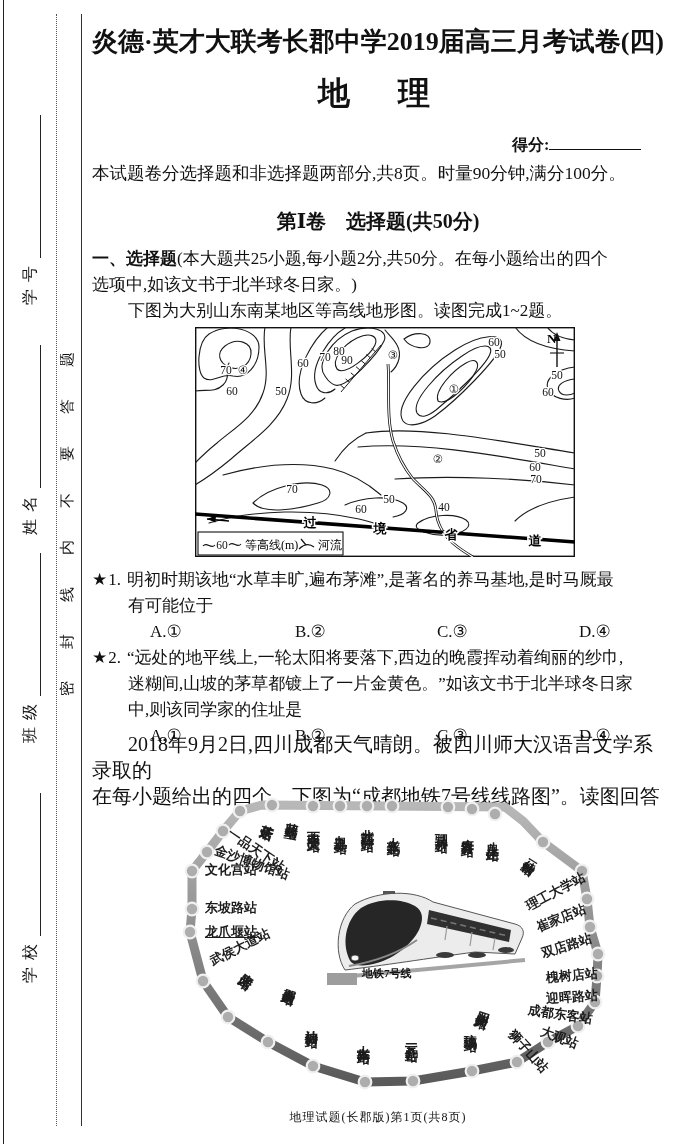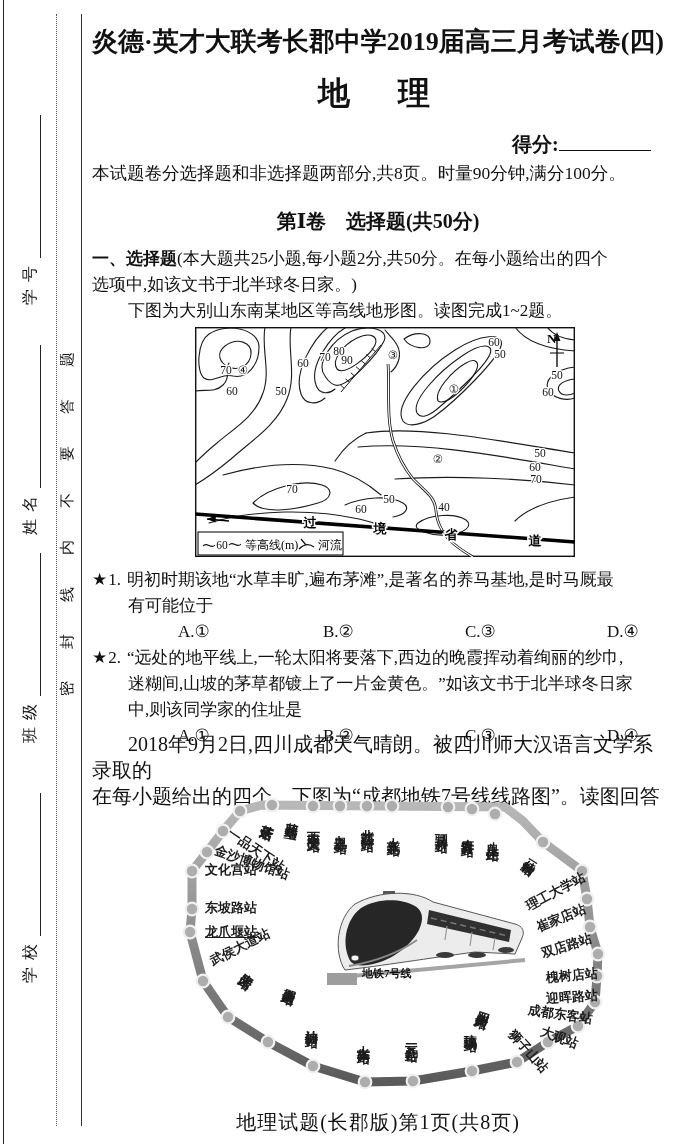--- a/index.html
+++ b/index.html
@@ -12,61 +12,61 @@
   .mfield{position:absolute;left:-66px;width:190px;height:24px;display:flex;align-items:flex-end;
           transform:rotate(-90deg);}
   .mflabel{font-size:16px;letter-spacing:7px;white-space:nowrap;}
   .mfline{flex:1;border-bottom:1.2px solid #222;height:15px;margin-left:1px;}
   .sealchar{position:absolute;left:60px;font-size:15px;transform:rotate(-90deg);}
 
   .title{position:absolute;left:86px;top:24px;width:584px;text-align:center;
          font-size:26px;font-weight:bold;white-space:nowrap;}
   .subject{position:absolute;left:86px;top:72px;width:584px;text-align:center;
            font-size:32px;font-weight:bold;letter-spacing:8px;}
-  .score{position:absolute;left:512px;top:131px;font-size:20px;font-weight:bold;}
+  .score{position:absolute;left:512px;top:131px;font-size:16px;font-weight:bold;}
   .scoreline{display:inline-block;width:92px;height:18px;border-bottom:1.4px solid #111;}
   .intro{position:absolute;left:92px;top:161px;width:578px;font-size:17.5px;}
   .secTitle{position:absolute;left:86px;top:208px;width:584px;text-align:center;
             font-size:20px;font-weight:bold;}
   .instr{position:absolute;left:92px;top:246px;width:578px;font-size:17px;line-height:26px;}
   .lead1{position:absolute;left:92px;top:299px;width:578px;font-size:17px;text-indent:36px;}
 
   #contour-fig{position:absolute;left:195px;top:327px;width:380px;height:230px;}
   .clab{font:11.5px "Liberation Serif",serif;text-anchor:middle;
         paint-order:stroke;stroke:#fff;stroke-width:2.5px;fill:#111;}
   .rlab{font:bold 13px "Liberation Serif",serif;text-anchor:middle;
         paint-order:stroke;stroke:#fff;stroke-width:3px;fill:#000;}
 
   #questions{position:absolute;left:92px;top:567px;width:578px;font-size:17px;}
   .qline{line-height:26px;white-space:nowrap;}
   .qcont{padding-left:36px;}
   .qstar{margin-right:1px;}
   .qnum{margin-right:6px;}
   .qopts{position:relative;height:26px;line-height:26px;}
-  .qopts span{position:absolute;top:0;margin-left:28px;}
+  .qopts span{position:absolute;top:0;}
   #passage{position:absolute;left:92px;top:731px;width:578px;font-size:20px;line-height:26px;}
   .pindent{text-indent:36px;}
 
   #watermark{position:absolute;left:200px;top:583px;width:152px;height:158px;
              border:1px solid rgba(0,0,0,0.07);text-align:center;
              color:rgba(110,110,110,0.30);font-weight:bold;}
   #watermark div{font-size:30px;letter-spacing:4px;margin-top:13px;}
 
   #metro-fig{position:absolute;left:175px;top:797px;width:505px;height:316px;}
   #metro-fig svg{position:absolute;left:0;top:0;}
   #metro-labels div{position:absolute;font-size:13px;font-weight:600;white-space:nowrap;
                     color:#1c1c1c;line-height:14px;}
   .sl-h{transform-origin:0 50%;}
   .sl-v{writing-mode:vertical-rl;letter-spacing:2px;}
   .sl-vr{writing-mode:vertical-rl;letter-spacing:1px;transform-origin:50% 0;}
   .mlegend-swatch{position:absolute;left:152px;top:176px;width:30px;height:12px;background:#9d9d9d;}
   .mlegend-text{position:absolute;left:187px;top:169px;font-size:11px;font-weight:bold;}
 
   .footer{position:absolute;left:86px;top:1109px;width:584px;text-align:center;
-          font-size:20px;letter-spacing:1px;}
+          font-size:12px;letter-spacing:1px;}
 </style>
 </head>
 <body>
 
 <div class="page">
 
   <div class="edge"></div>
   <div class="dotline"></div>
   <div class="solidline"></div>
   <div id="margin-fields" style="position:absolute;inset:0;">

